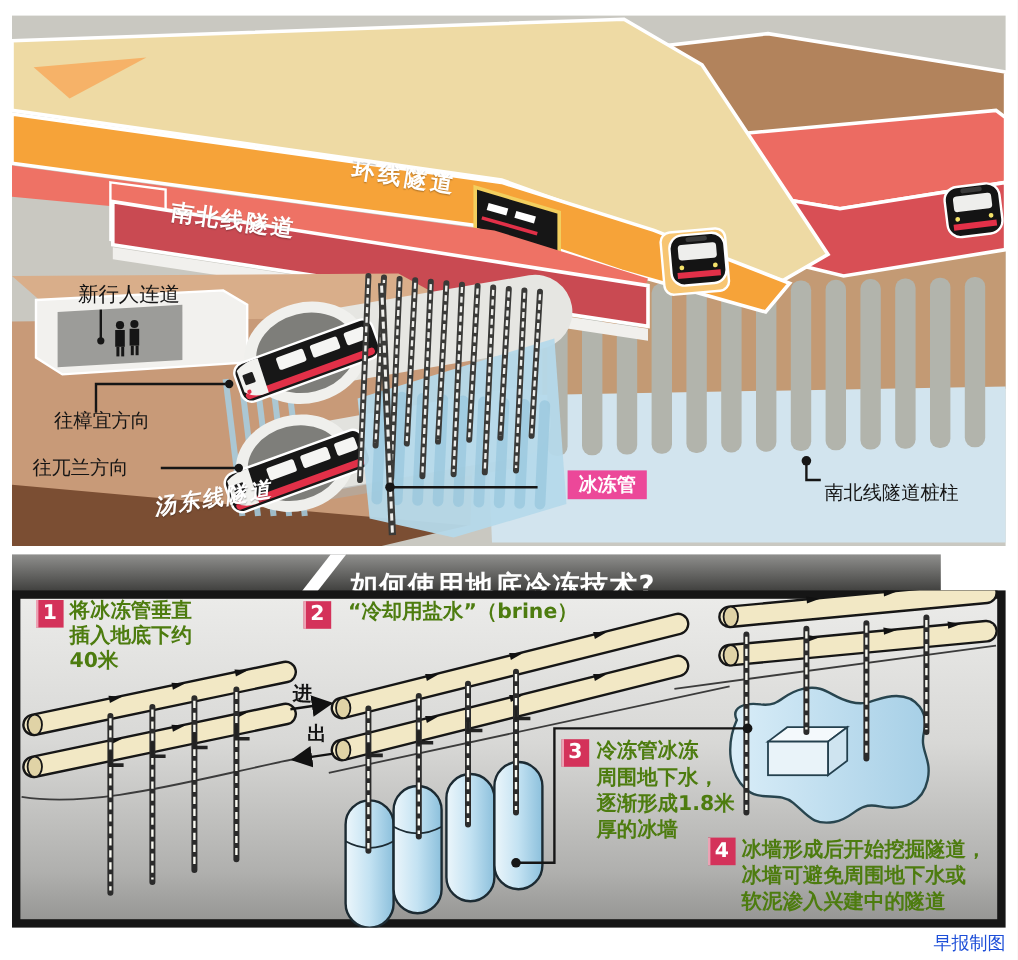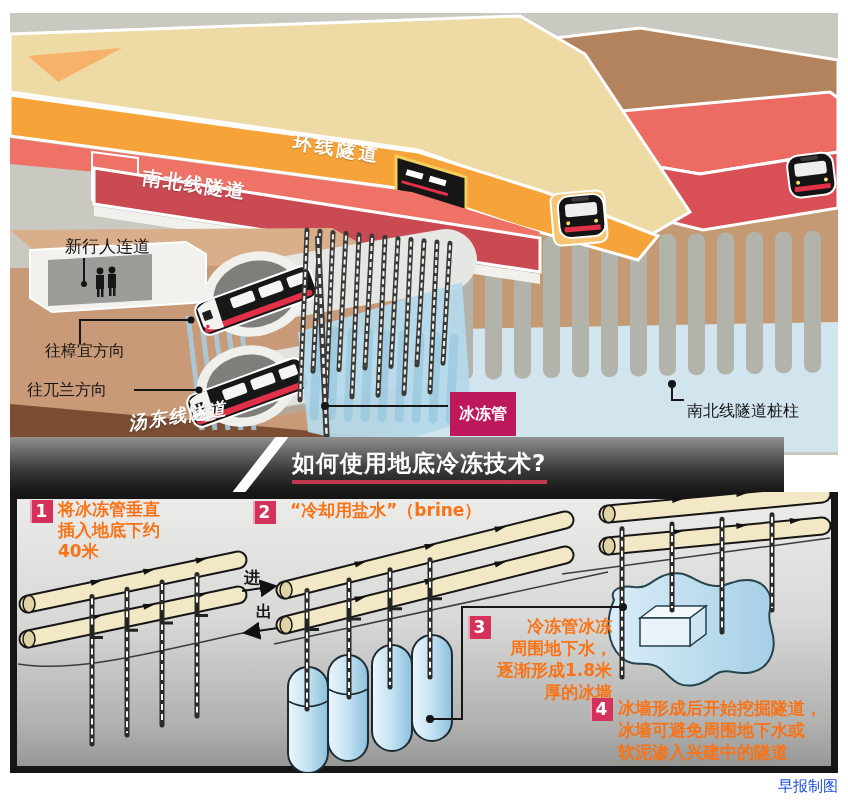--- a/index.html
+++ b/index.html
@@ -6,33 +6,33 @@
   .stage{position:relative;width:848px;height:800px;background:#fff;overflow:hidden;
          font-family:"DejaVu Sans","Liberation Sans",sans-serif;}
   .stage svg{display:block;}
   #top-svg{position:absolute;left:0;top:0;}
   .lbl{position:absolute;font-size:16px;color:#141414;white-space:nowrap;line-height:1.15;}
   .lbl-white{color:#fff;font-weight:bold;text-shadow:0 1px 1px rgba(0,0,0,.25);}
   .lbl-ped{font-size:17px;}
   .lbl-circle{left:293px;top:138px;font-size:19px;letter-spacing:3px;transform:rotate(9deg);}
   .lbl-ns{left:142px;top:174px;font-size:19px;letter-spacing:2px;transform:rotate(8deg);}
   .lbl-te{left:128px;top:406px;font-size:18px;font-style:italic;letter-spacing:2px;transform:rotate(-9deg);}
-  .lbl-freeze{left:450px;top:392px;background:#be185d;color:#fff;font-weight:bold;padding:13px 9px;font-size:16px;}
-  .title-band{position:absolute;left:10px;top:437px;width:774px;height:55px;
+  .lbl-freeze{left:473px;top:392px;background:#ec4899;color:#fff;font-weight:bold;padding:3px 9px;font-size:16px;}
+  .title-band{position:absolute;left:10px;top:462px;width:774px;height:55px;
               background:linear-gradient(180deg,#8f8f8d,#3a3a38 60%,#161616);}
   .slash{position:absolute;left:244px;top:0;width:13px;height:55px;background:#fff;transform:skewX(-38deg);}
   .band-title{position:absolute;left:282px;top:11px;font-size:23px;font-weight:bold;color:#fff;letter-spacing:1px;white-space:nowrap;}
   .band-underline{position:absolute;left:282px;top:43px;width:255px;height:4px;background:var(--title-underline,#c23a52);}
   .panel{position:absolute;left:10px;top:492px;width:828px;height:281px;background:#161616;}
   .panel-inner{position:absolute;left:7px;top:7px;width:814px;height:267px;
                background:linear-gradient(180deg,#ebebe9,#d8d8d6 45%,#b0b0ae 85%,#979795);}
   #panel-svg{position:absolute;left:0;top:0;}
   .badge{position:absolute;width:23px;height:23px;background:var(--badge-red,#d4325a);color:#fff;
          font-weight:bold;font-size:17px;text-align:center;line-height:23px;box-shadow:inset 2px 0 0 rgba(255,255,255,.55);}
-  .step-text{position:absolute;font-size:17px;font-weight:600;color:#f97316;line-height:21px;white-space:nowrap;}
+  .step-text{position:absolute;font-size:17px;font-weight:600;color:#4d7c0f;line-height:21px;white-space:nowrap;}
   .step-text.lh22{line-height:22px;}
   .flow-lbl{position:absolute;font-size:16px;font-weight:600;color:#141414;}
   .credit{position:absolute;left:10px;top:777px;width:828px;text-align:right;font-size:15px;color:#1d4ed8;}
 </style>
 </head>
 <body>
 
 <div class="stage">
 
 <svg id="top-svg" width="848" height="460" viewBox="0 0 848 460">
@@ -379,21 +379,21 @@
         <div>插入地底下约</div>
         <div>40米</div>
   </div>
 
   <div class="badge" style="left:243px;top:9px;">2</div>
   <div class="step-text" style="left:272px;top:8px;">
         <div style="padding-left:8px;">“冷却用盐水”（brine）</div>
   </div>
 
   <div class="badge" style="left:458px;top:124px;">3</div>
-  <div class="step-text lh22" style="left:487px;top:123px;text-align:right;">
+  <div class="step-text lh22" style="left:487px;top:123px;">
     <div>冷冻管冰冻</div>
         <div>周围地下水，</div>
     <div>逐渐形成1.8米</div>
         <div>厚的冰墙</div>
   </div>
 
   <div class="badge" style="left:580px;top:206px;">4</div>
   <div class="step-text lh22" style="left:608px;top:205px;">
     <div>冰墙形成后开始挖掘隧道，</div>
         <div>冰墙可避免周围地下水或</div>

